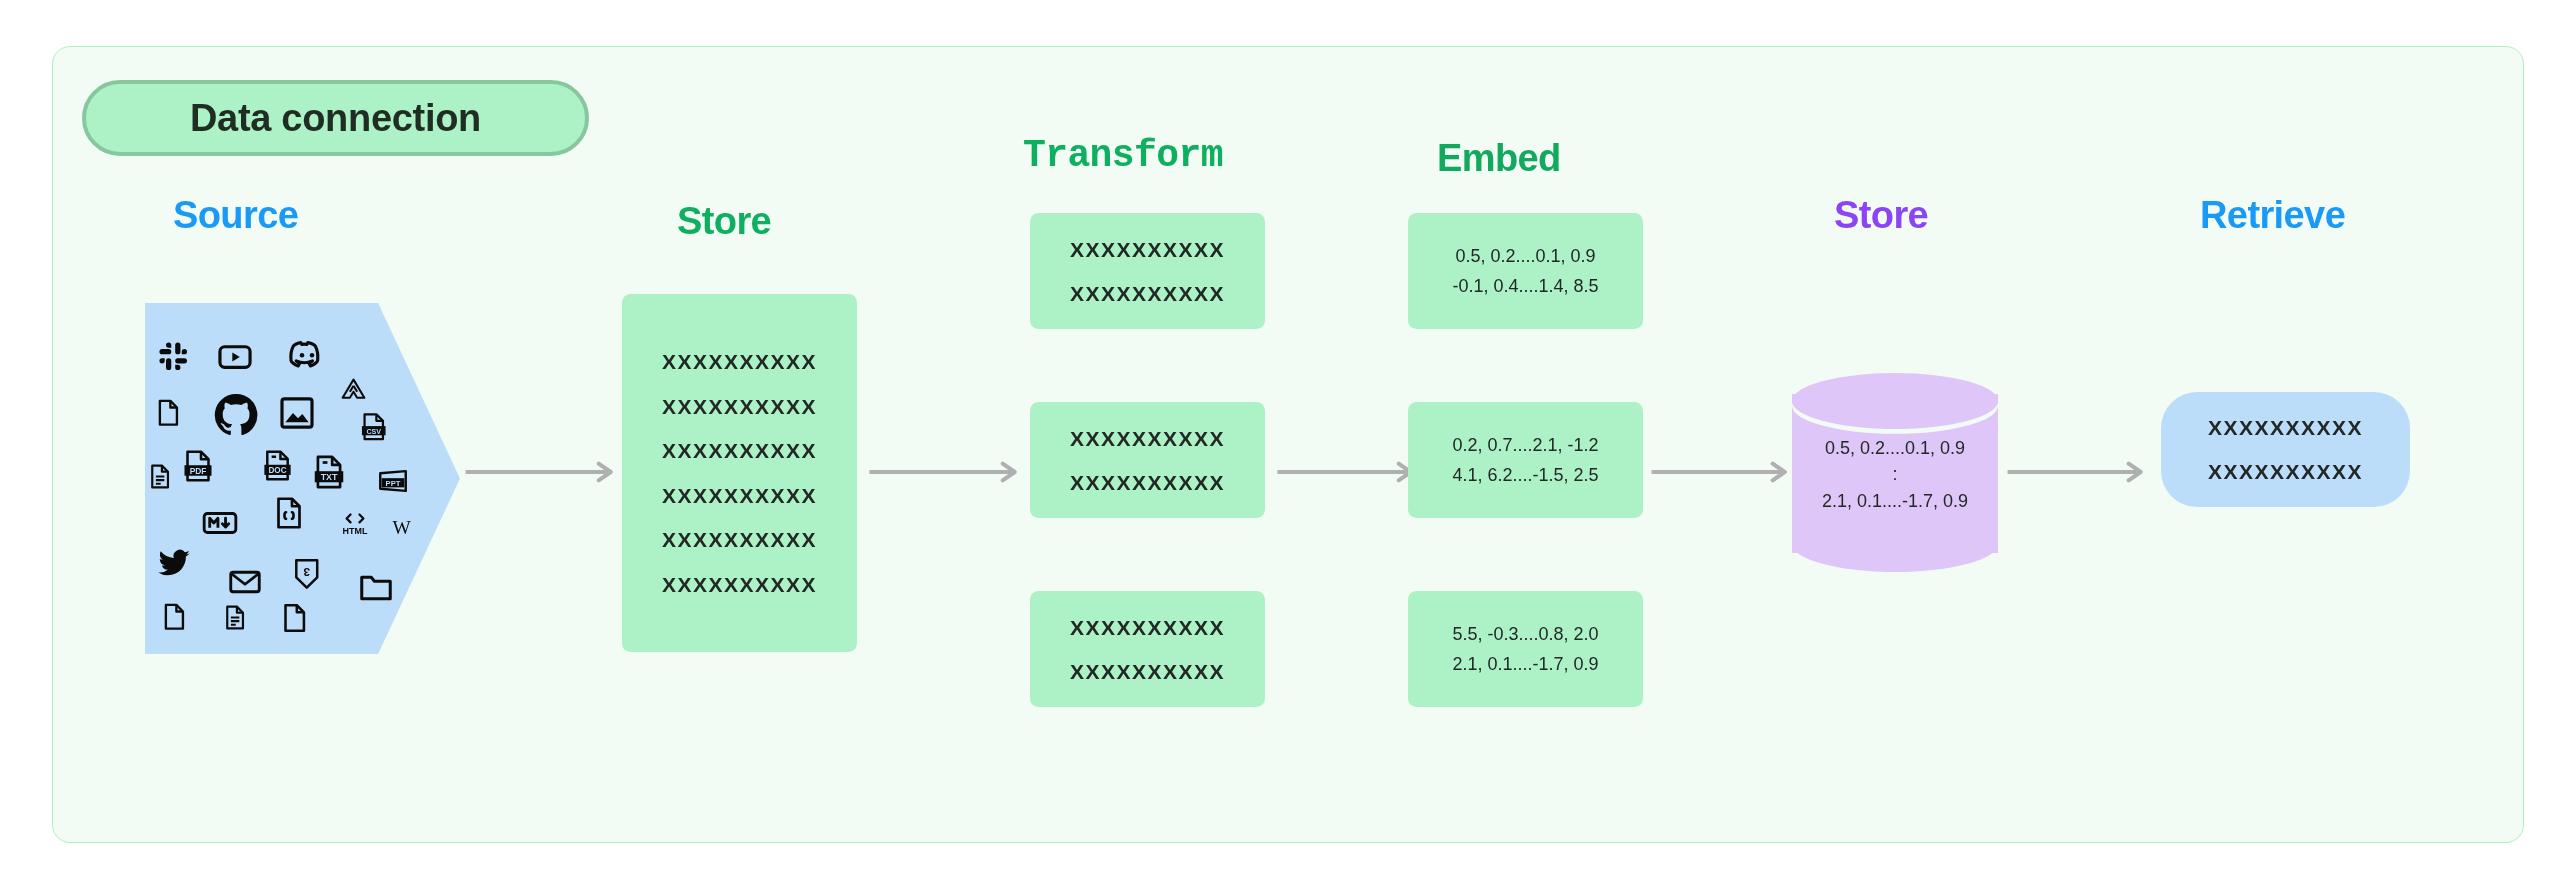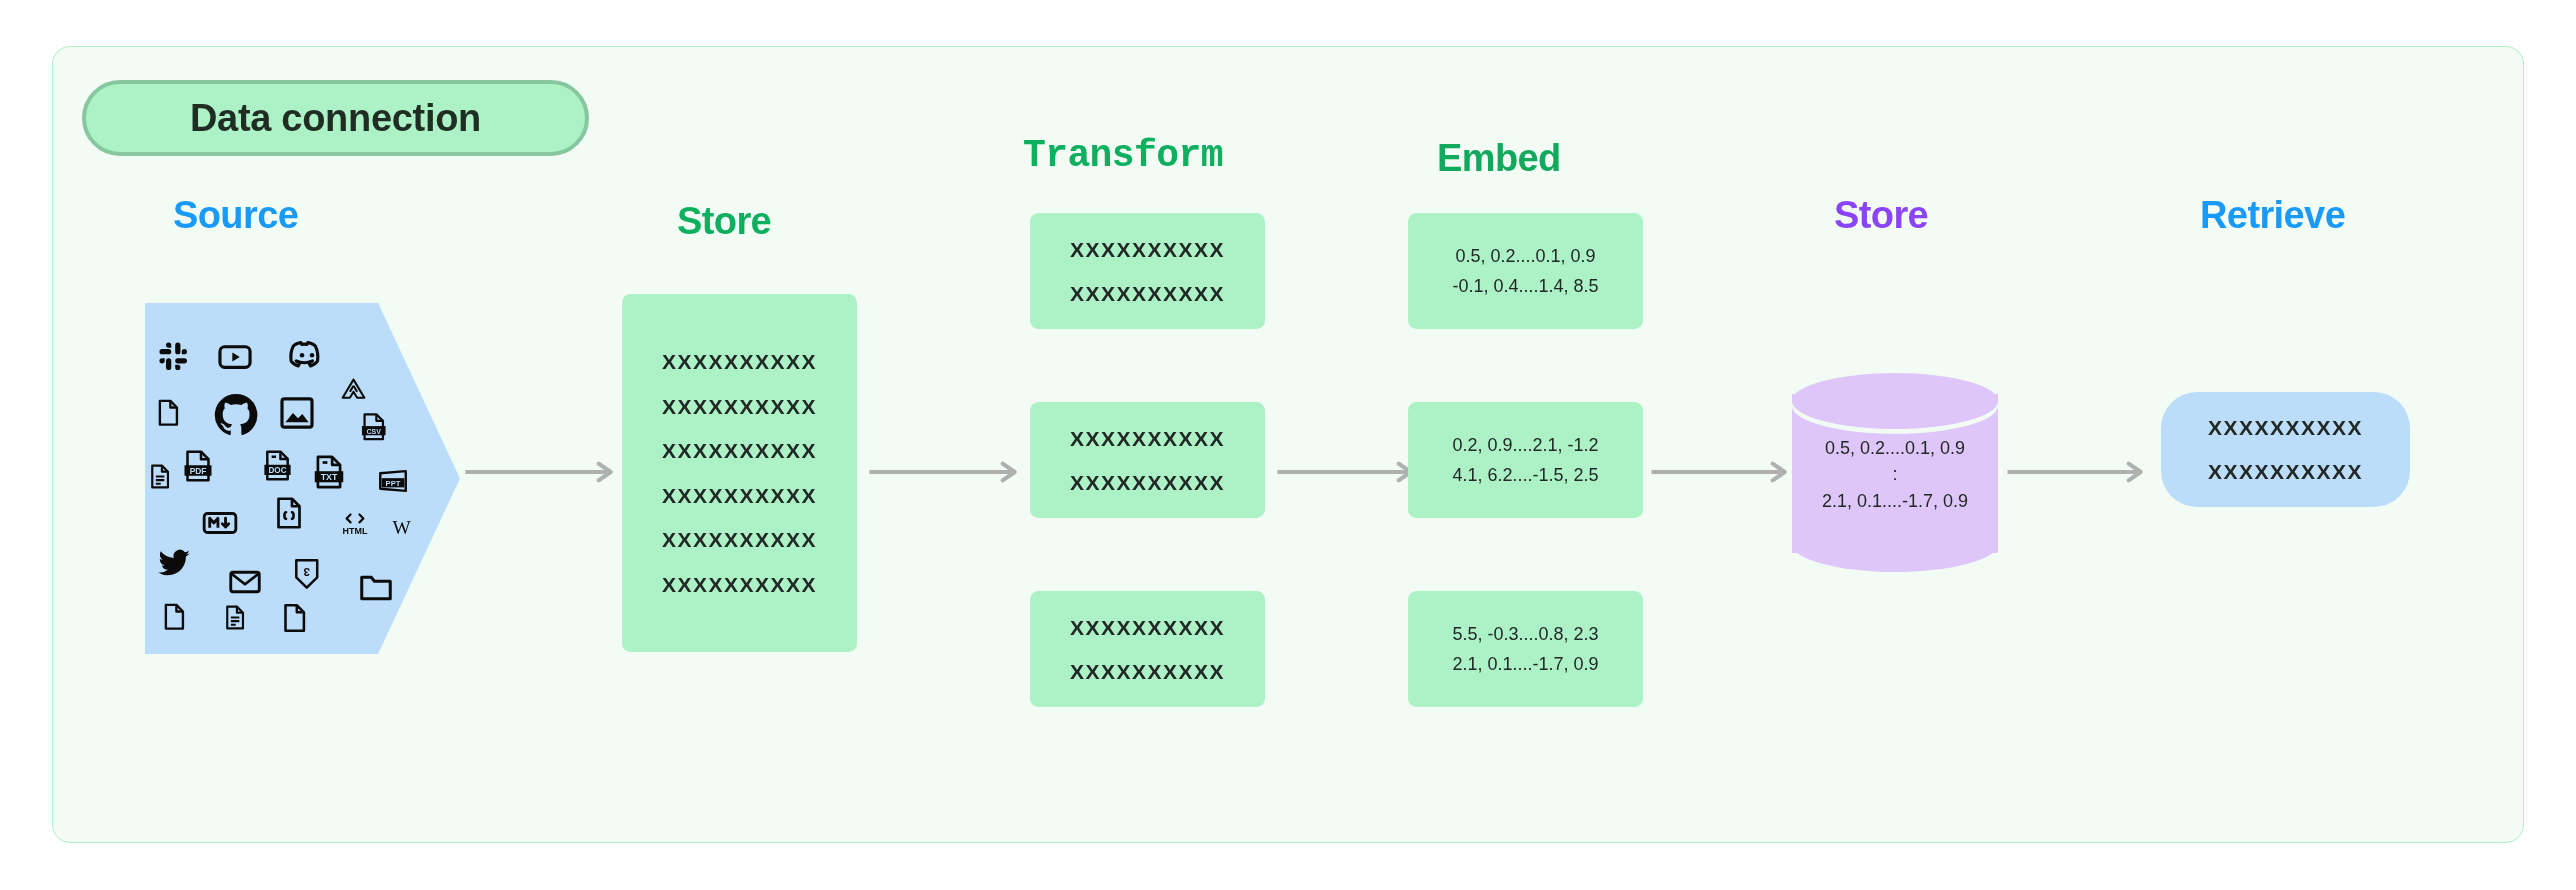--- a/index.html
+++ b/index.html
@@ -354,25 +354,25 @@
       <path d="M0 20 H216" stroke="#B0B0B0" stroke-width="7" fill="none"></path>
       <path d="M202 6 L222 20 L202 34" stroke="#B0B0B0" stroke-width="7" fill="none" stroke-linecap="round" stroke-linejoin="round"></path>
     </svg>
   </div>
 
   <div class="gbox ebox" id="e1">
     <span class="eline">0.5, 0.2....0.1, 0.9</span>
     <span class="eline">-0.1, 0.4....1.4, 8.5</span>
   </div>
   <div class="gbox ebox" id="e2">
-    <span class="eline">0.2, 0.9....2.1, -1.2</span>
+    <span class="eline">0.2, 0.7....2.1, -1.2</span>
     <span class="eline">4.1, 6.2....-1.5, 2.5</span>
   </div>
   <div class="gbox ebox" id="e3">
-    <span class="eline">5.5, -0.3....0.8, 2.3</span>
+    <span class="eline">5.5, -0.3....0.8, 2.0</span>
     <span class="eline">2.1, 0.1....-1.7, 0.9</span>
   </div>
 
   <div class="arrow" style="left:1651px;top:460px;width:151px;">
     <svg width="151" height="24" viewBox="0 0 250 40">
       <path d="M0 20 H216" stroke="#B0B0B0" stroke-width="7" fill="none"></path>
       <path d="M202 6 L222 20 L202 34" stroke="#B0B0B0" stroke-width="7" fill="none" stroke-linecap="round" stroke-linejoin="round"></path>
     </svg>
   </div>
 

